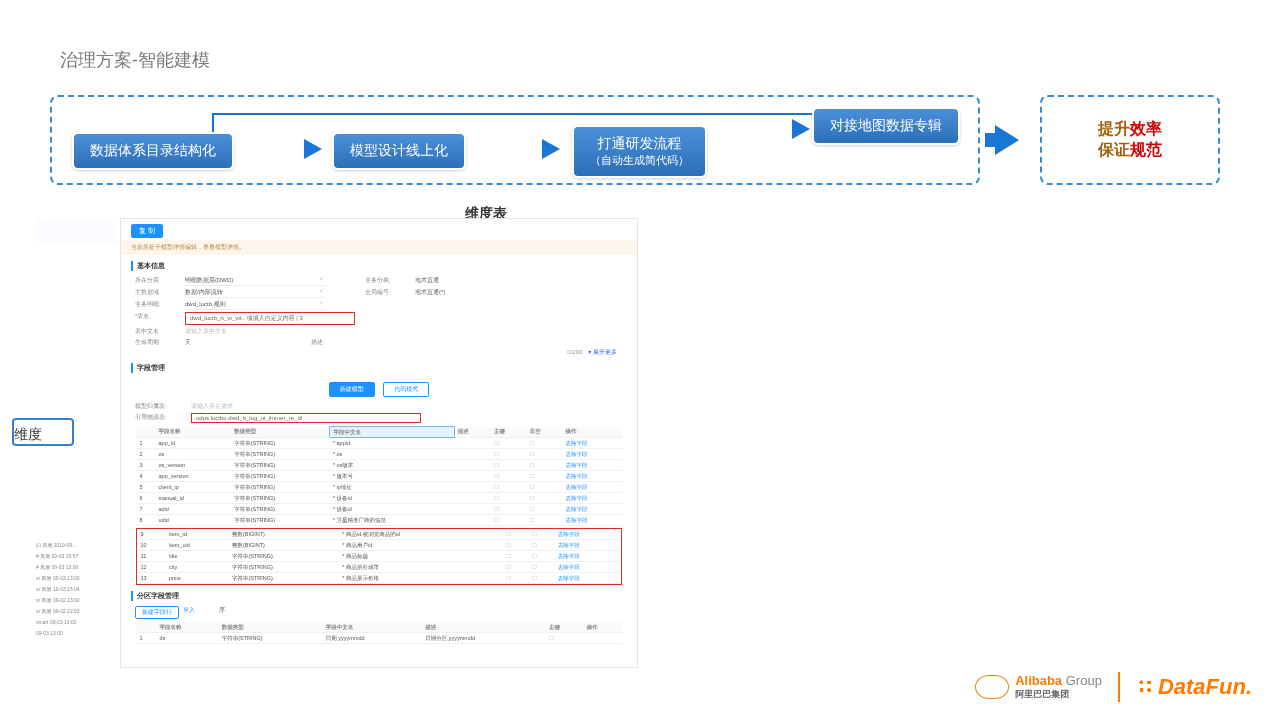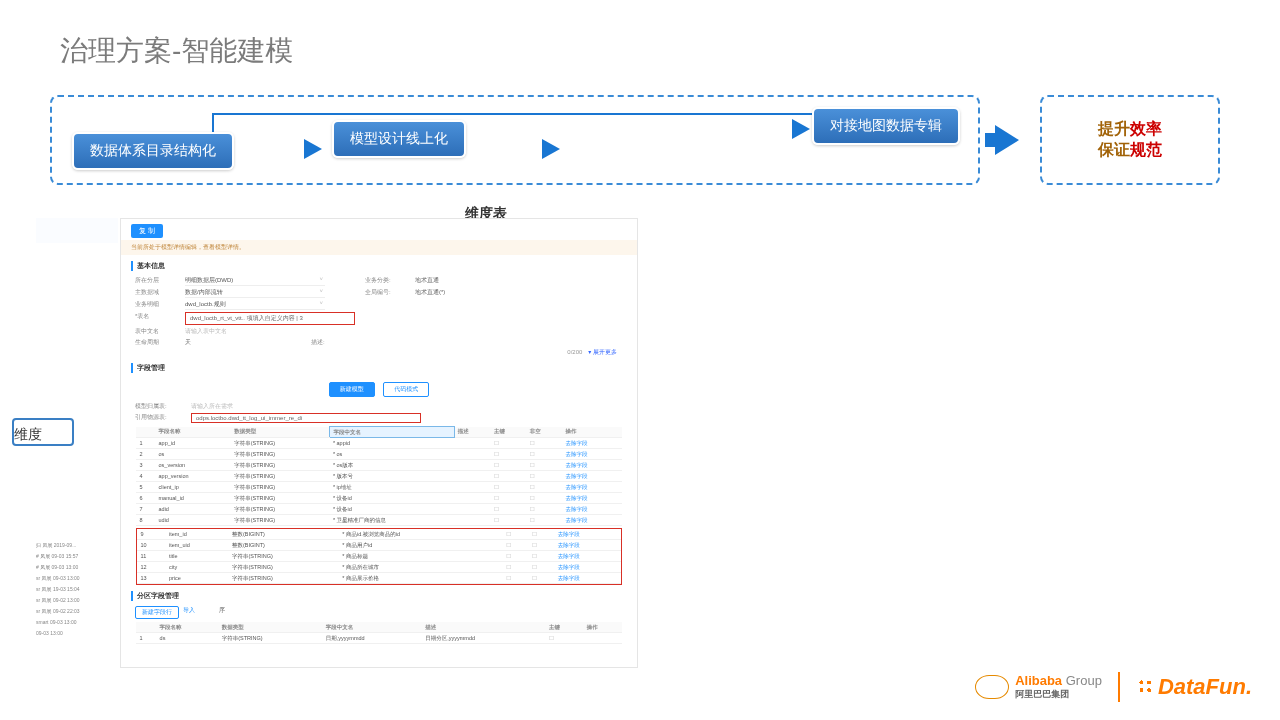--- a/index.html
+++ b/index.html
@@ -1,17 +1,17 @@
 <!DOCTYPE html>
 <html><head>
 <meta charset="utf-8">
 <style>
 *{box-sizing:border-box;margin:0;padding:0;font-family:"Microsoft YaHei",Arial,sans-serif}
 body{width:1280px;height:720px;background:#fff;position:relative;overflow:hidden}
-.title{position:absolute;left:60px;top:32px;font-size:28px;color:#7b7b7b;font-weight:400}
+.title{position:absolute;left:60px;top:48px;font-size:18px;color:#7b7b7b;font-weight:400}
 .flow-box{position:absolute;left:50px;top:95px;width:930px;height:90px;border:2px dashed #3a8bd6;border-radius:8px}
 .flow-line{position:absolute;left:160px;top:16px;width:620px;height:2px;background:#1976d2}
 .flow-line::before{content:"";position:absolute;left:0;top:0;width:2px;height:20px;background:#1976d2}
 .node{position:absolute;background:linear-gradient(#4a90d9,#2d6eb8);color:#fff;font-size:14px;padding:8px 16px;border-radius:6px;border:2px solid #fff;box-shadow:0 1px 3px rgba(0,0,0,.2);text-align:center;white-space:nowrap}
 .node small{display:block;font-size:11px}
 .arrow{position:absolute;width:0;height:0;border-top:10px solid transparent;border-bottom:10px solid transparent;border-left:18px solid #1976d2}
 .result-box{position:absolute;left:1040px;top:95px;width:180px;height:90px;border:2px dashed #3a8bd6;border-radius:8px;display:flex;flex-direction:column;justify-content:center;align-items:center;font-size:16px;font-weight:700}
 .result-box .r1{color:#c00}
 .result-box span{color:#a16207}
 .big-arrow{position:absolute;left:995px;top:125px;width:0;height:0;border-top:15px solid transparent;border-bottom:15px solid transparent;border-left:24px solid #1976d2}
@@ -55,22 +55,26 @@
 </style>
 </head>
 <body>
 
 <div class="title">治理方案-智能建模</div>
 
 <div class="flow-box">
   <div class="flow-line"></div>
   <div class="node" style="left:20px;top:35px">数据体系目录结构化</div>
   <div class="arrow" style="left:252px;top:42px"></div>
-  <div class="node" style="left:280px;top:23px">模型设计线上化</div>
+  <div class="node" style="left:280px;top:35px">模型设计线上化</div>
   <div class="arrow" style="left:490px;top:42px"></div>
+  <div class="node" style="left:520px;top:28px">
+    <span>打通研发流程</span>
+    <small>（自动生成简代码）</small>
+  </div>
   <div class="arrow" style="left:740px;top:22px"></div>
   <div class="node" style="left:760px;top:10px">对接地图数据专辑</div>
 </div>
 
 <div class="big-arrow"></div>
 <div class="result-box">
   <div><span>提升</span><span class="r1">效率</span></div>
   <div><span>保证</span><span class="r1">规范</span></div>
 </div>
 

